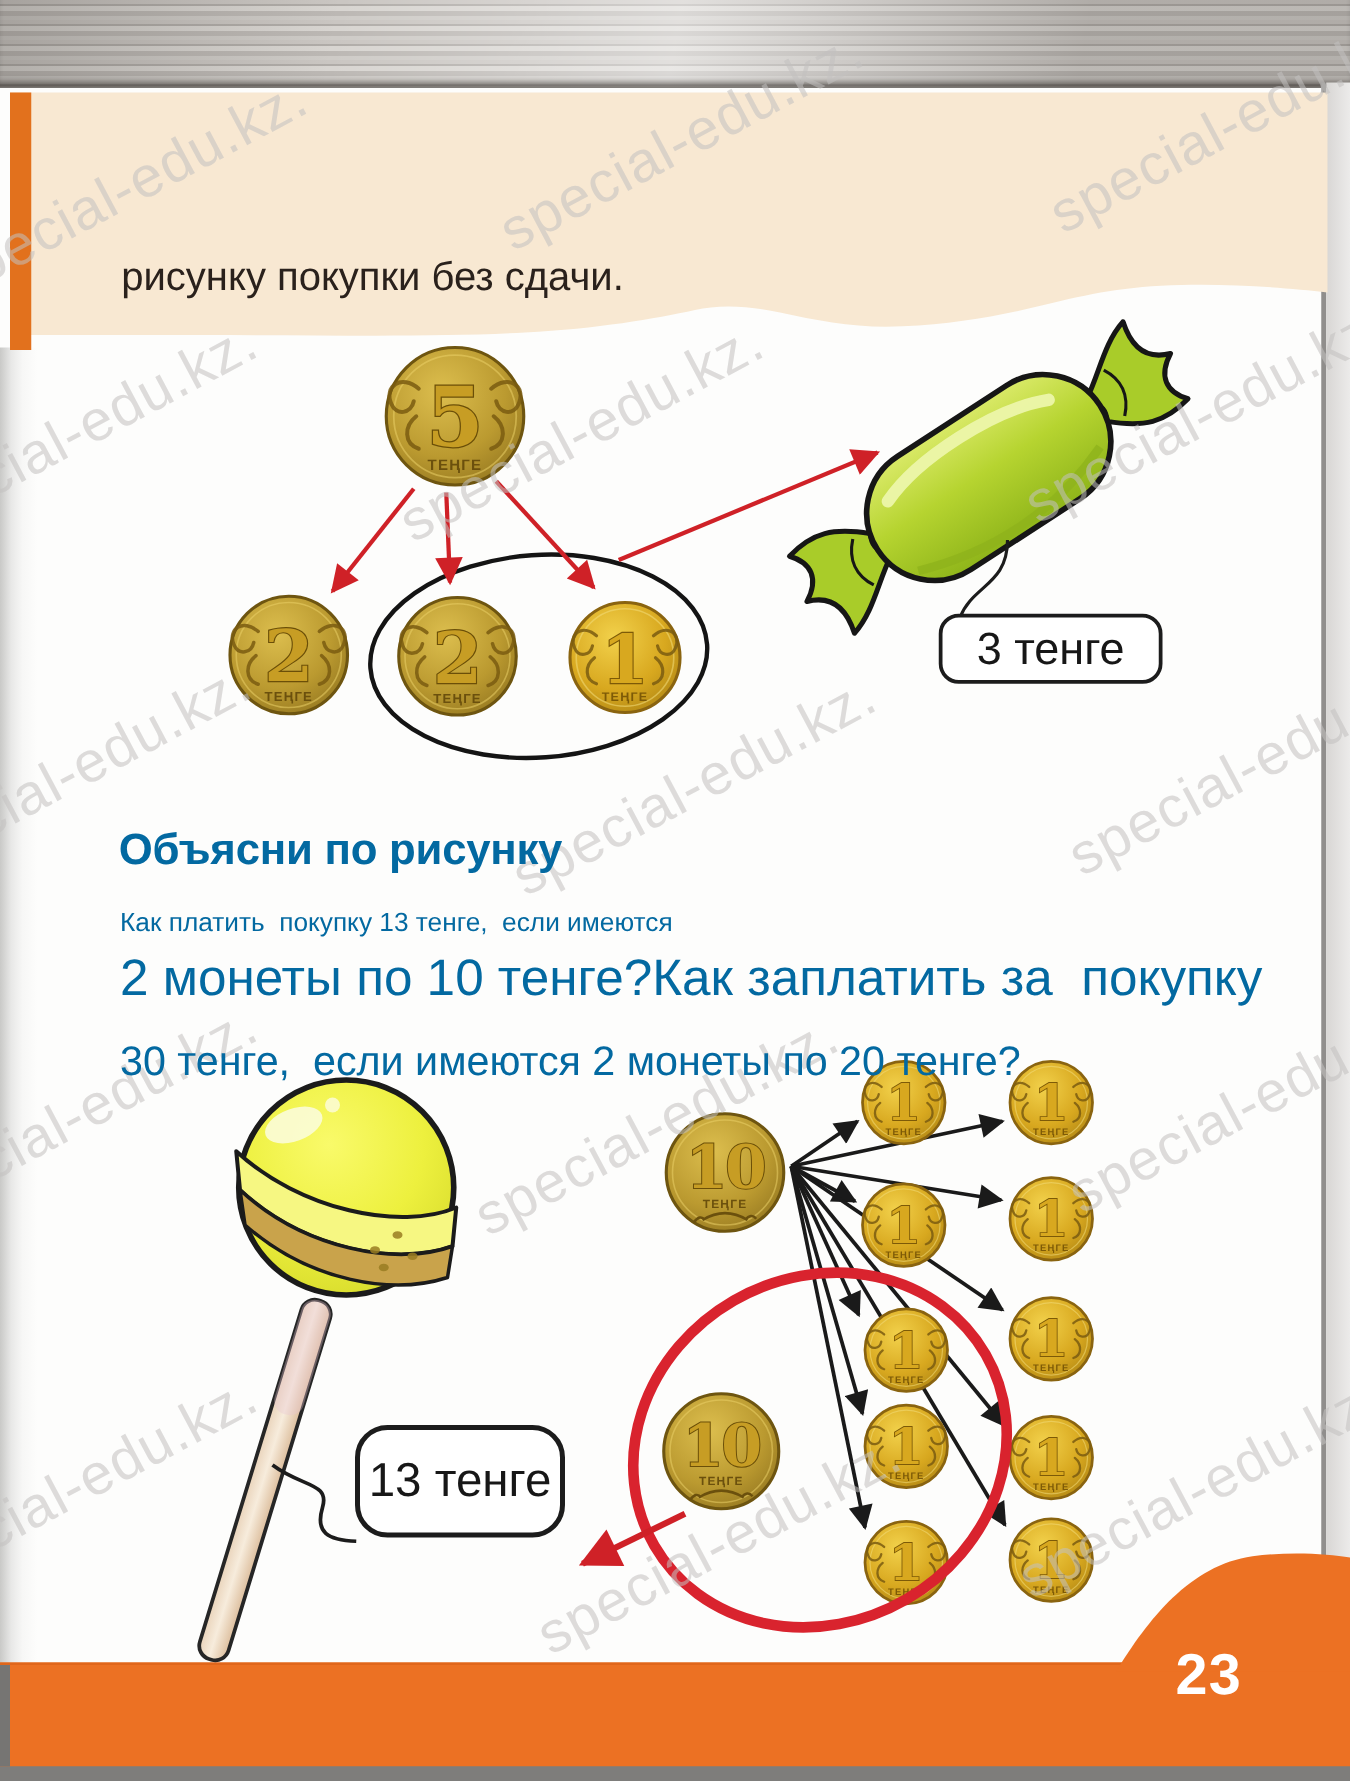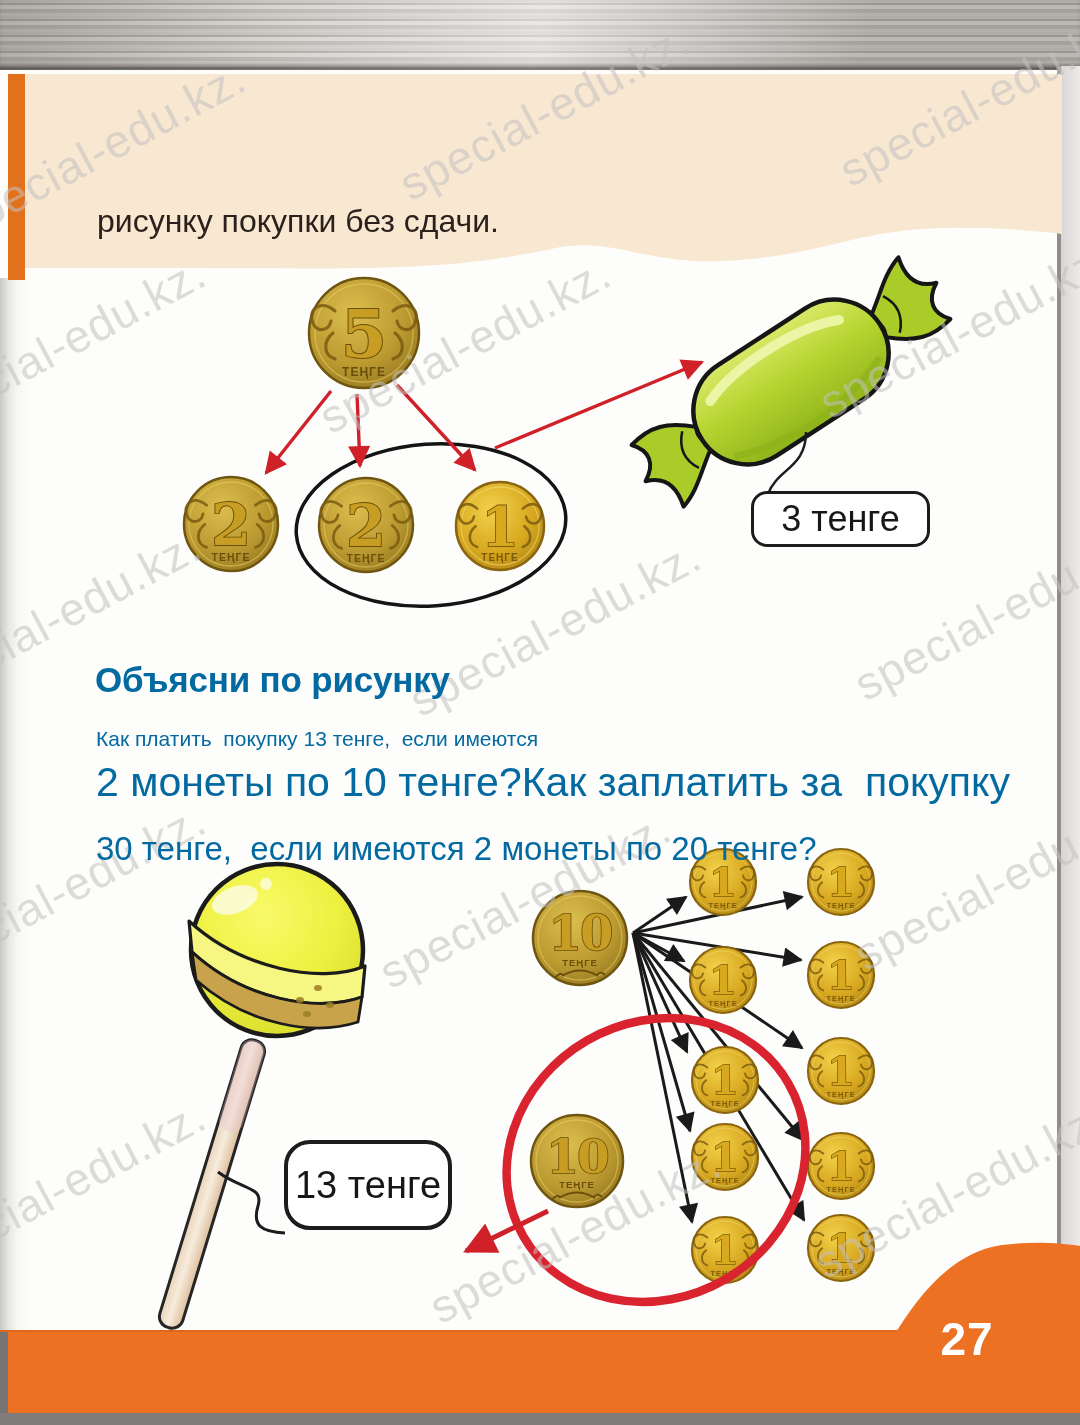--- a/index.html
+++ b/index.html
@@ -310,21 +310,21 @@
   <div class="abs qtext" id="q-line1">Как платить  покупку 13 тенге,  если имеются</div>
   <div class="abs qtext" id="q-line2">2 монеты по 10 тенге?Как заплатить за  покупку</div>
   <div class="abs qtext" id="q-line3">30 тенге,  если имеются 2 монеты по 20 тенге?</div>
 
   <div class="abs" id="bottom-band"></div>
   <svg class="abs" id="corner-bump" viewBox="0 0 1080 1425">
     <path d="M893,1337 C918,1296 952,1252 1002,1245 C1032,1241 1062,1243 1080,1246 L1080,1337 Z" fill="#ec7123"></path>
   </svg>
   <div class="abs" id="band-left-edge"></div>
   <div class="abs" id="bottom-edge"></div>
-  <div class="abs" id="page-number">27</div>
+  <div class="abs" id="page-number">23</div>
 
   <span class="wm" style="left:100px;top:150px">special-edu.kz.</span>
   <span class="wm" style="left:545px;top:112px">special-edu.kz.</span>
   <span class="wm" style="left:985px;top:98px">special-edu.kz.</span>
   <span class="wm" style="left:60px;top:345px">special-edu.kz.</span>
   <span class="wm" style="left:465px;top:345px">special-edu.kz.</span>
   <span class="wm" style="left:965px;top:330px">special-edu.kz.</span>
   <span class="wm" style="left:55px;top:618px">special-edu.kz.</span>
   <span class="wm" style="left:555px;top:628px">special-edu.kz.</span>
   <span class="wm" style="left:1000px;top:612px">special-edu.kz.</span>

